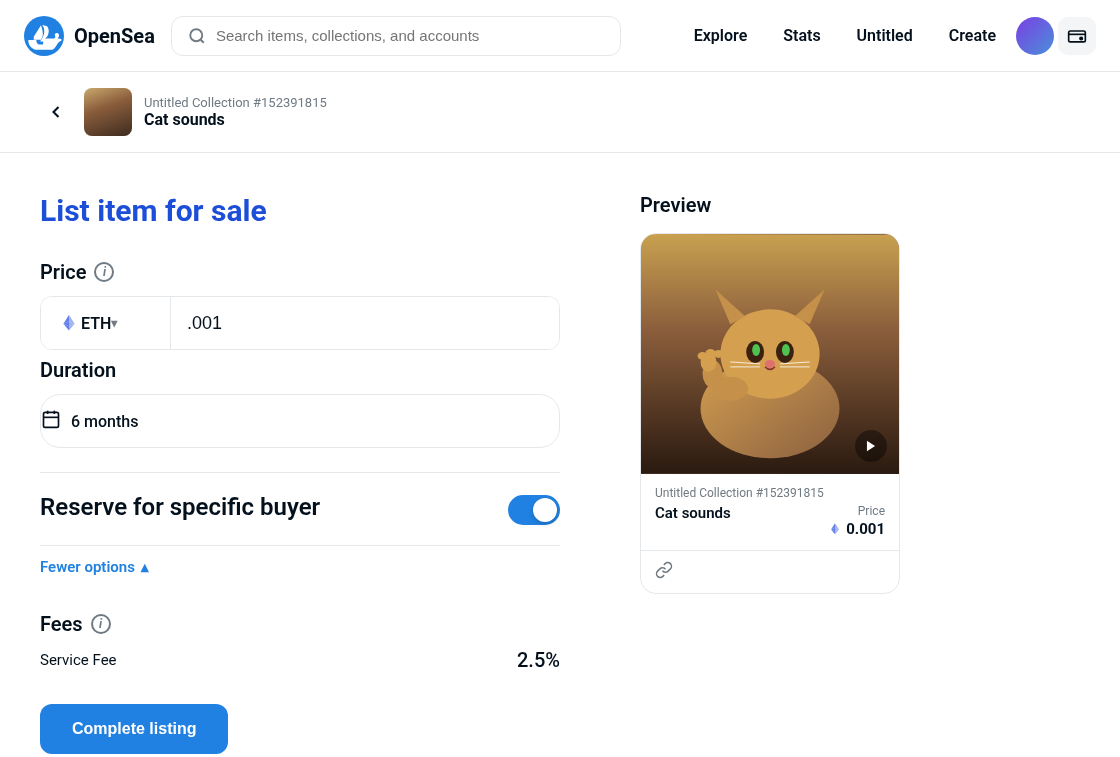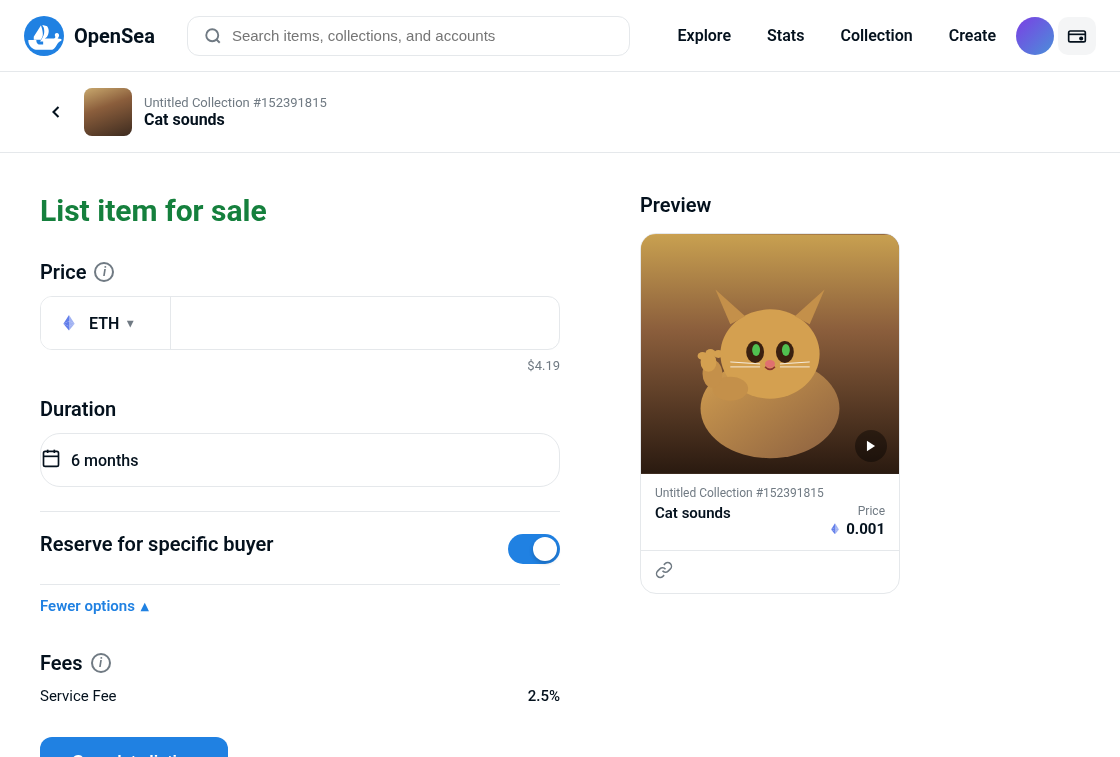--- a/index.html
+++ b/index.html
@@ -12,21 +12,21 @@
       overflow-x: hidden;
     }
 
     
     .navbar {
       display: flex;
       align-items: center;
       padding: 0 24px;
       height: 72px;
       border-bottom: 1px solid #e5e8eb;
-      gap: 32px;
+      gap: 16px;
     }
     .nav-logo {
       display: flex;
       align-items: center;
       gap: 10px;
       text-decoration: none;
       color: #04111d;
       font-weight: 700;
       font-size: 20px;
       flex-shrink: 0;
@@ -131,21 +131,21 @@
       gap: 80px;
       max-width: 1120px;
     }
     .left-panel { flex: 1; max-width: 520px; }
     .right-panel { flex: 0 0 300px; }
 
     
     .page-title {
       font-size: 30px;
       font-weight: 700;
-      color: #15803d;
+      color: #1d4ed8;
       margin-bottom: 32px;
     }
 
     
     .section-label {
       font-size: 20px;
       font-weight: 600;
       color: #04111d;
       margin-bottom: 12px;
       display: flex;
@@ -173,21 +173,21 @@
       display: flex;
       gap: 0;
       border: 1px solid #e5e8eb;
       border-radius: 12px;
       overflow: hidden;
       margin-bottom: 8px;
     }
     .currency-select {
       display: flex;
       align-items: center;
-      gap: 8px;
+      gap: 0;
       padding: 14px 16px;
       background: #fff;
       border-right: 1px solid #e5e8eb;
       cursor: pointer;
       min-width: 130px;
       font-weight: 600;
       font-size: 16px;
     }
     .eth-icon {
       width: 24px;
@@ -233,21 +233,21 @@
       padding-top: 20px;
       margin-bottom: 20px;
     }
     .reserve-row {
       display: flex;
       align-items: flex-start;
       justify-content: space-between;
       gap: 16px;
     }
     .reserve-info { flex: 1; }
-    .reserve-title { font-size: 20px; font-weight: 600; color: #04111d; margin-bottom: 4px; }
+    .reserve-title { font-size: 24px; font-weight: 600; color: #04111d; margin-bottom: 4px; }
     .reserve-desc { font-size: 14px; color: #707a83; }
     .toggle {
       width: 52px;
       height: 30px;
       background: #2081e2;
       border-radius: 15px;
       position: relative;
       cursor: pointer;
       flex-shrink: 0;
       margin-top: 2px;
@@ -279,21 +279,21 @@
 
     
     .fees-section { margin-bottom: 32px; }
     .fees-row {
       display: flex;
       justify-content: space-between;
       align-items: center;
       margin-top: 8px;
     }
     .fee-label { font-size: 15px; color: #04111d; }
-    .fee-value { font-size: 15px; color: #04111d; font-weight: 500; }
+    .fee-value { font-size: 20px; color: #04111d; font-weight: 500; }
 
     
     .complete-btn {
       background: #2081e2;
       color: #fff;
       border: none;
       border-radius: 12px;
       padding: 16px 32px;
       font-size: 16px;
       font-weight: 700;
@@ -386,21 +386,21 @@
     <svg class="search-icon-svg" width="18" height="18" viewBox="0 0 24 24" fill="none" stroke="currentColor" stroke-width="2.5">
       <circle cx="11" cy="11" r="8"></circle>
         <line x1="21" y1="21" x2="16.65" y2="16.65"></line>
     </svg>
     <input type="text" placeholder="Search items, collections, and accounts" style="">
   </div>
 
   <div class="nav-links">
     <span class="nav-link">Explore</span>
     <span class="nav-link">Stats</span>
-    <span class="nav-link">Collection</span>
+    <span class="nav-link">Untitled</span>
     <span class="nav-link">Create</span>
     <div class="nav-avatar"></div>
     <div class="nav-wallet">
       <svg width="20" height="20" viewBox="0 0 24 24" fill="none" stroke="#04111d" stroke-width="2">
         <rect x="2" y="6" width="20" height="13" rx="2"></rect>
           <path d="M2 10h20"></path>
           <circle cx="17" cy="15" r="1.5" fill="#04111d"></circle>
       </svg>
     </div>
   </div>
@@ -439,22 +439,22 @@
             <polygon points="16,3 7,17 16,13" fill="#627eea"></polygon>
             <polygon points="16,13 25,17 16,21" fill="#627eea" opacity="0.6"></polygon>
             <polygon points="7,17 16,21 16,13" fill="#627eea"></polygon>
             <polygon points="16,21 25,17 16,28" fill="#627eea" opacity="0.6"></polygon>
             <polygon points="7,17 16,28 16,21" fill="#627eea"></polygon>
           </svg>
         </div>
         <span>ETH</span>
         <span class="chevron-down">▾</span>
       </div>
-    </div>
-    <div class="price-usd">$4.19</div>
+      <input class="price-input" type="text" value=".001" style="">
+    </div>
 
     
     <div class="duration-section">
       <div class="section-label">
         <span>Duration</span>
       </div>
       <div class="duration-input-row">
         <span class="calendar-icon">
           <svg width="20" height="20" viewBox="0 0 24 24" fill="none" stroke="#04111d" stroke-width="2">
             <rect x="3" y="4" width="18" height="18" rx="2"></rect>

